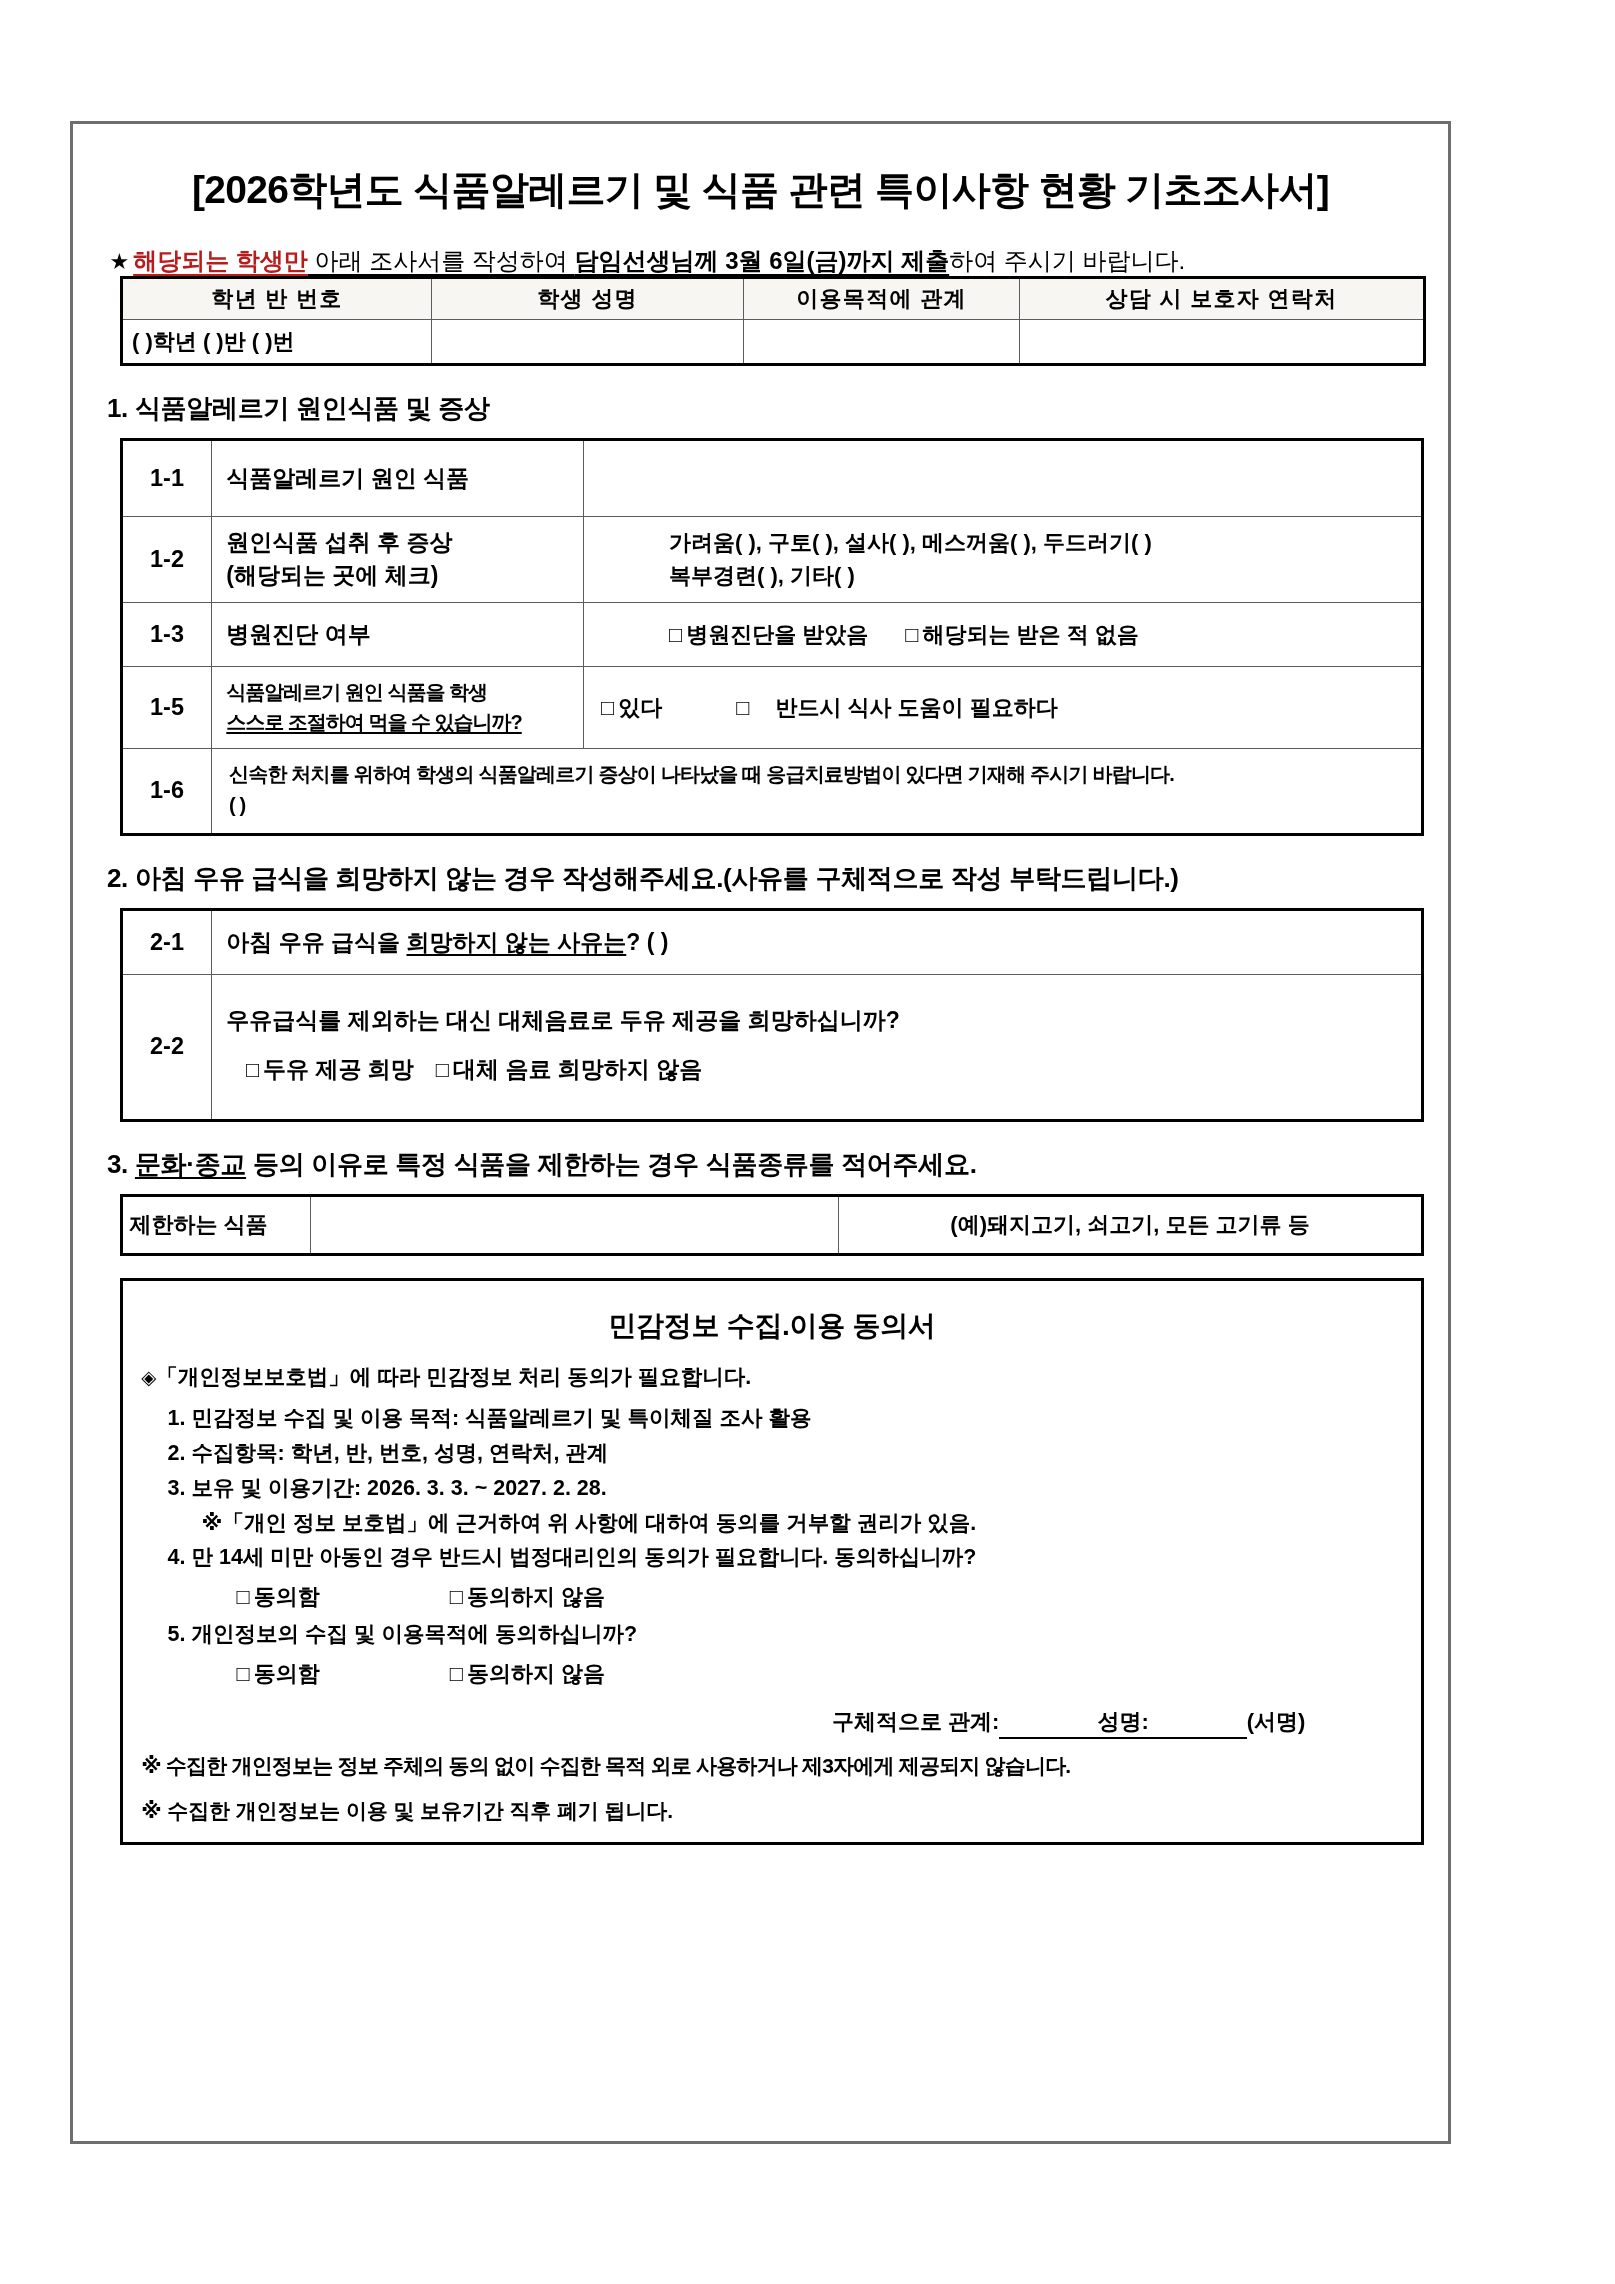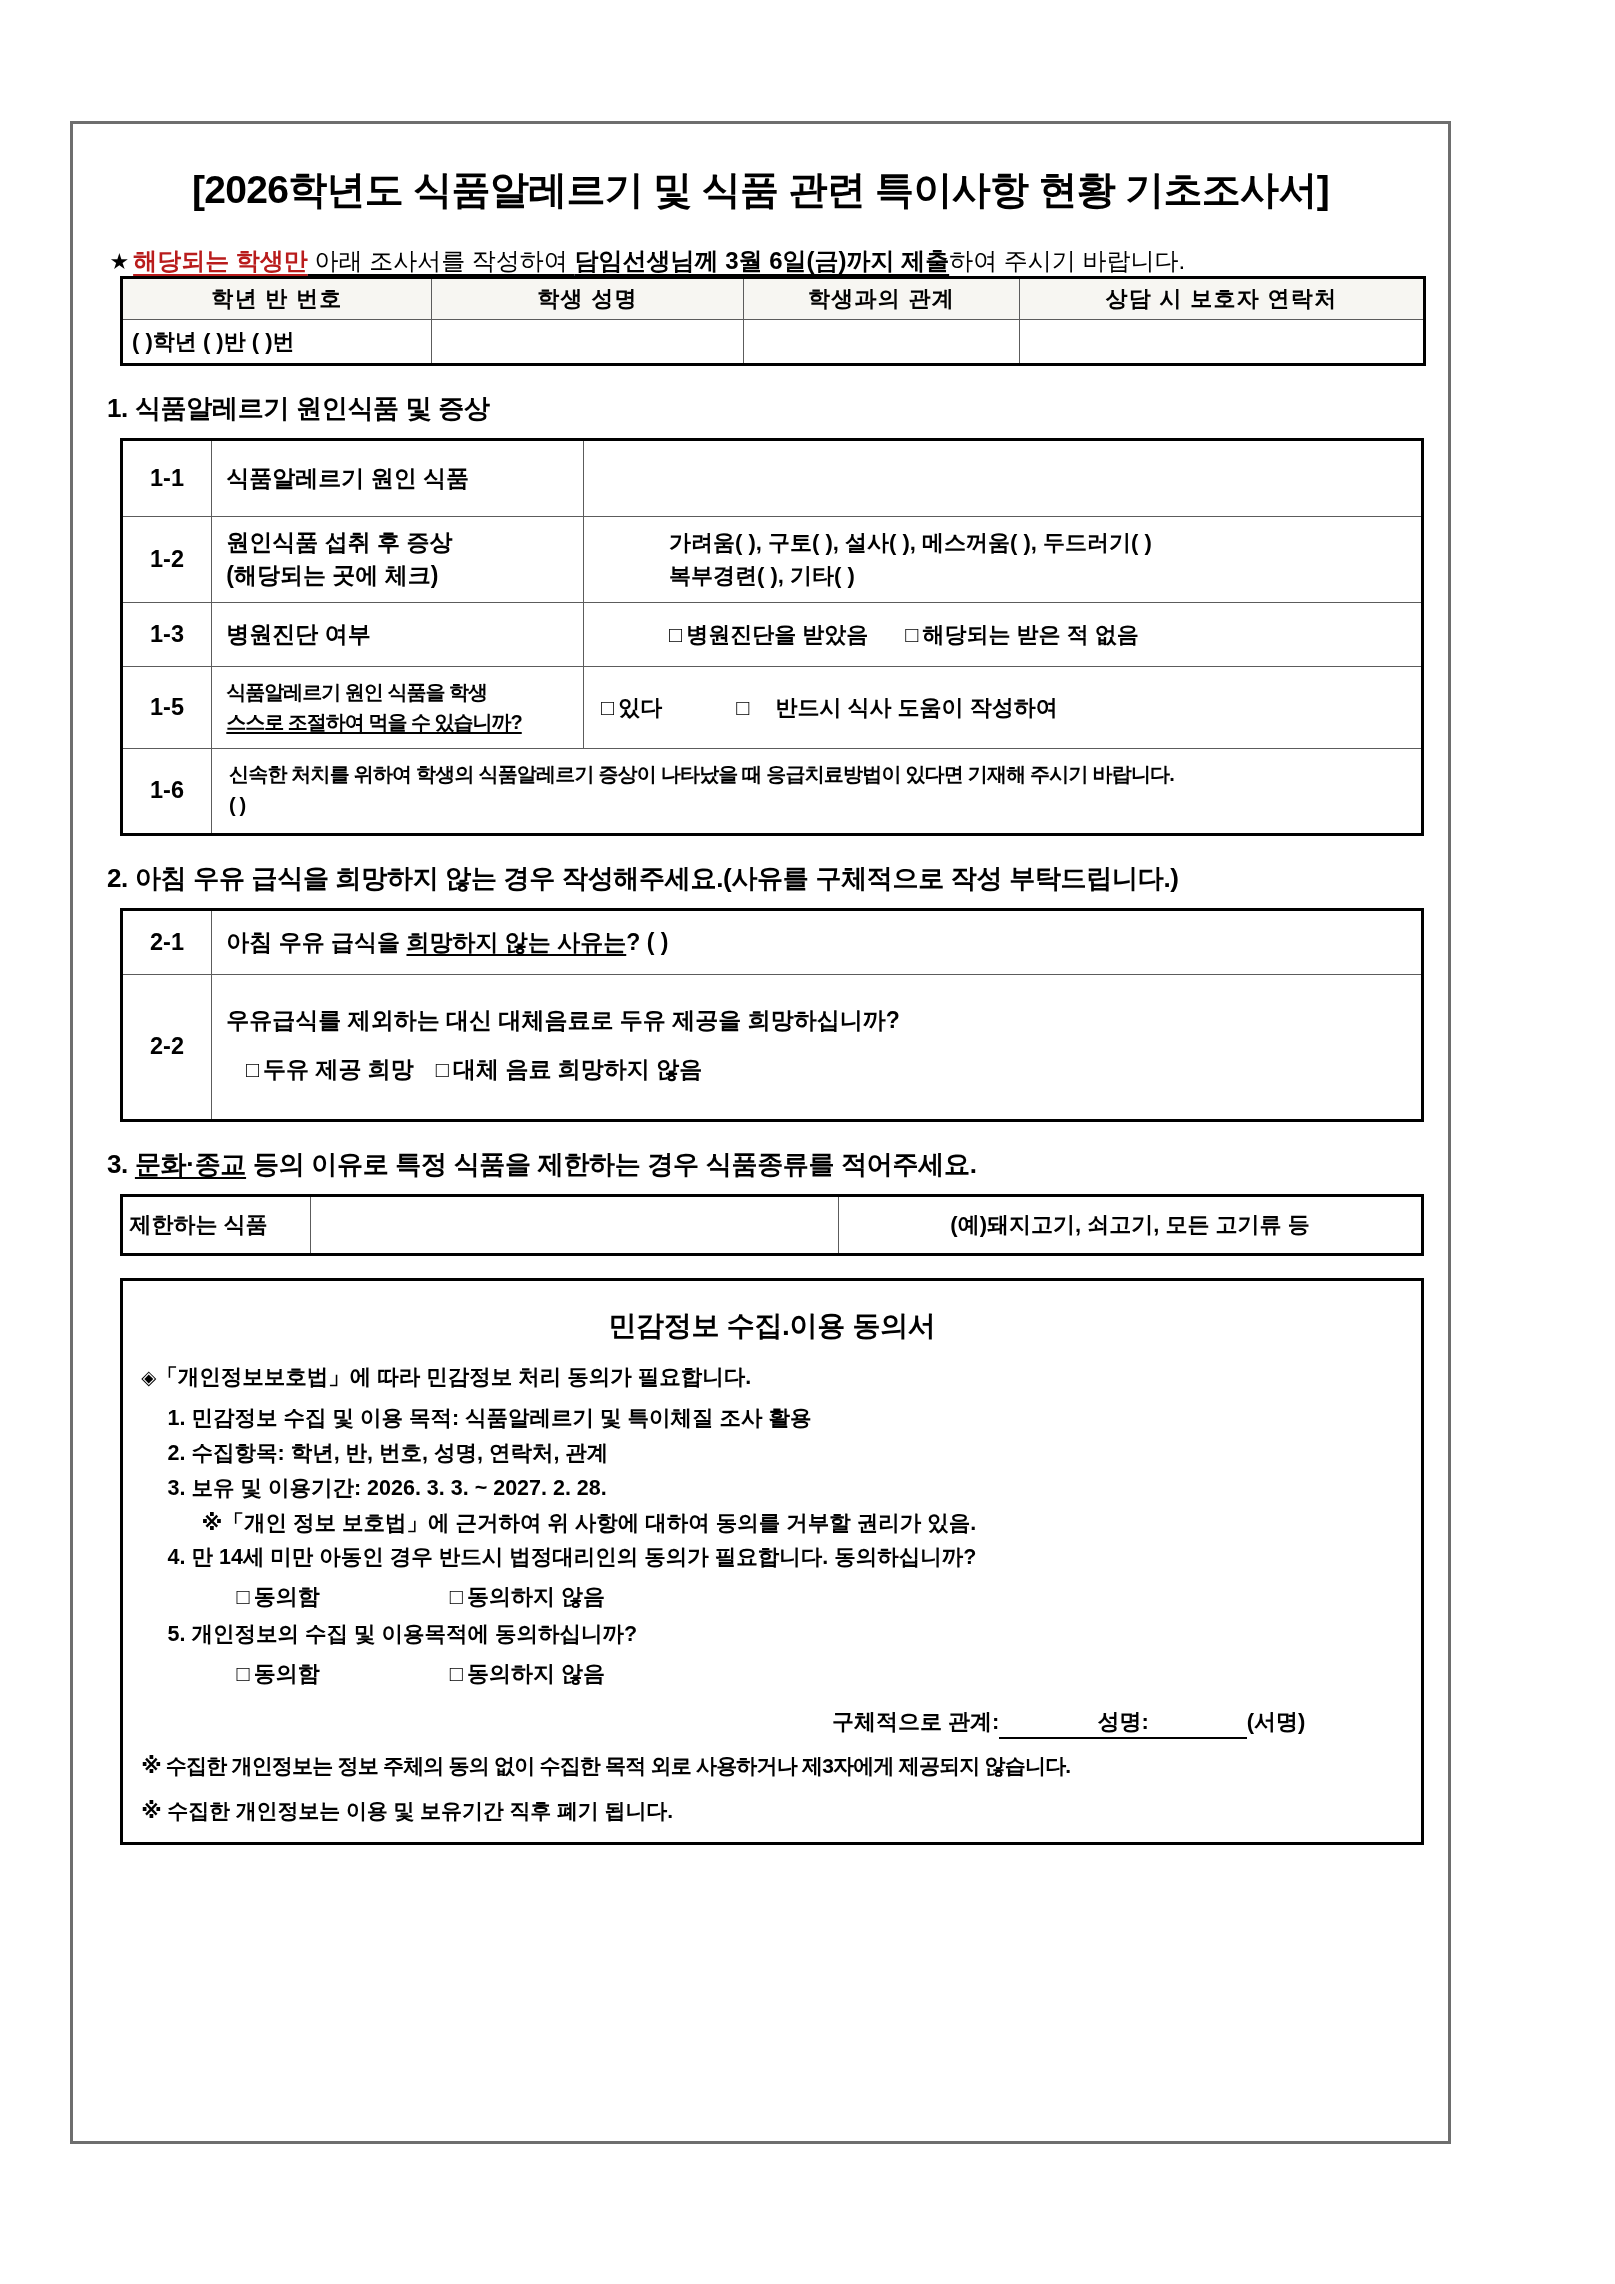--- a/index.html
+++ b/index.html
@@ -274,21 +274,21 @@
       <colgroup>
         <col style="width:310px">
         <col style="width:312px">
         <col style="width:276px">
         <col style="width:405px">
       </colgroup>
       <tbody>
           <tr>
         <th>학년 반 번호</th>
         <th>학생 성명</th>
-        <th>학생과의 관계</th>
+        <th>이용목적에 관계</th>
         <th>상담 시 보호자 연락처</th>
       </tr>
       <tr>
         <td class="grade-cell">(   )학년 (   )반 (   )번</td>
         <td></td>
         <td></td>
         <td></td>
       </tr>
     </tbody>
       </table>
@@ -330,21 +330,21 @@
       </tr>
 
 
       <tr class="r5">
         <td class="num">1-5</td>
         <td class="lbl narrow">
           <div>식품알레르기 원인 식품을 학생</div>
           <div class="u">스스로 조절하여 먹을 수 있습니까?</div>
         </td>
         <td class="ans">
-          <span class="cbox">□</span><span>있다</span><span class="spacer-wide"></span><span class="spacer-wide"></span><span class="cbox">□</span><span class="spacer-mid"></span><span>반드시 식사 도움이 작성하여</span>
+          <span class="cbox">□</span><span>있다</span><span class="spacer-wide"></span><span class="spacer-wide"></span><span class="cbox">□</span><span class="spacer-mid"></span><span>반드시 식사 도움이 필요하다</span>
         </td>
       </tr>
 
       <tr class="r6">
         <td class="num">1-6</td>
         <td class="wide condensed" colspan="2">
           <div>신속한 처치를 위하여 학생의 식품알레르기 증상이 나타났을 때 응급치료방법이 있다면 기재해 주시기 바랍니다.</div>
           <div>(                                                                                                      )</div>
         </td>
       </tr>

